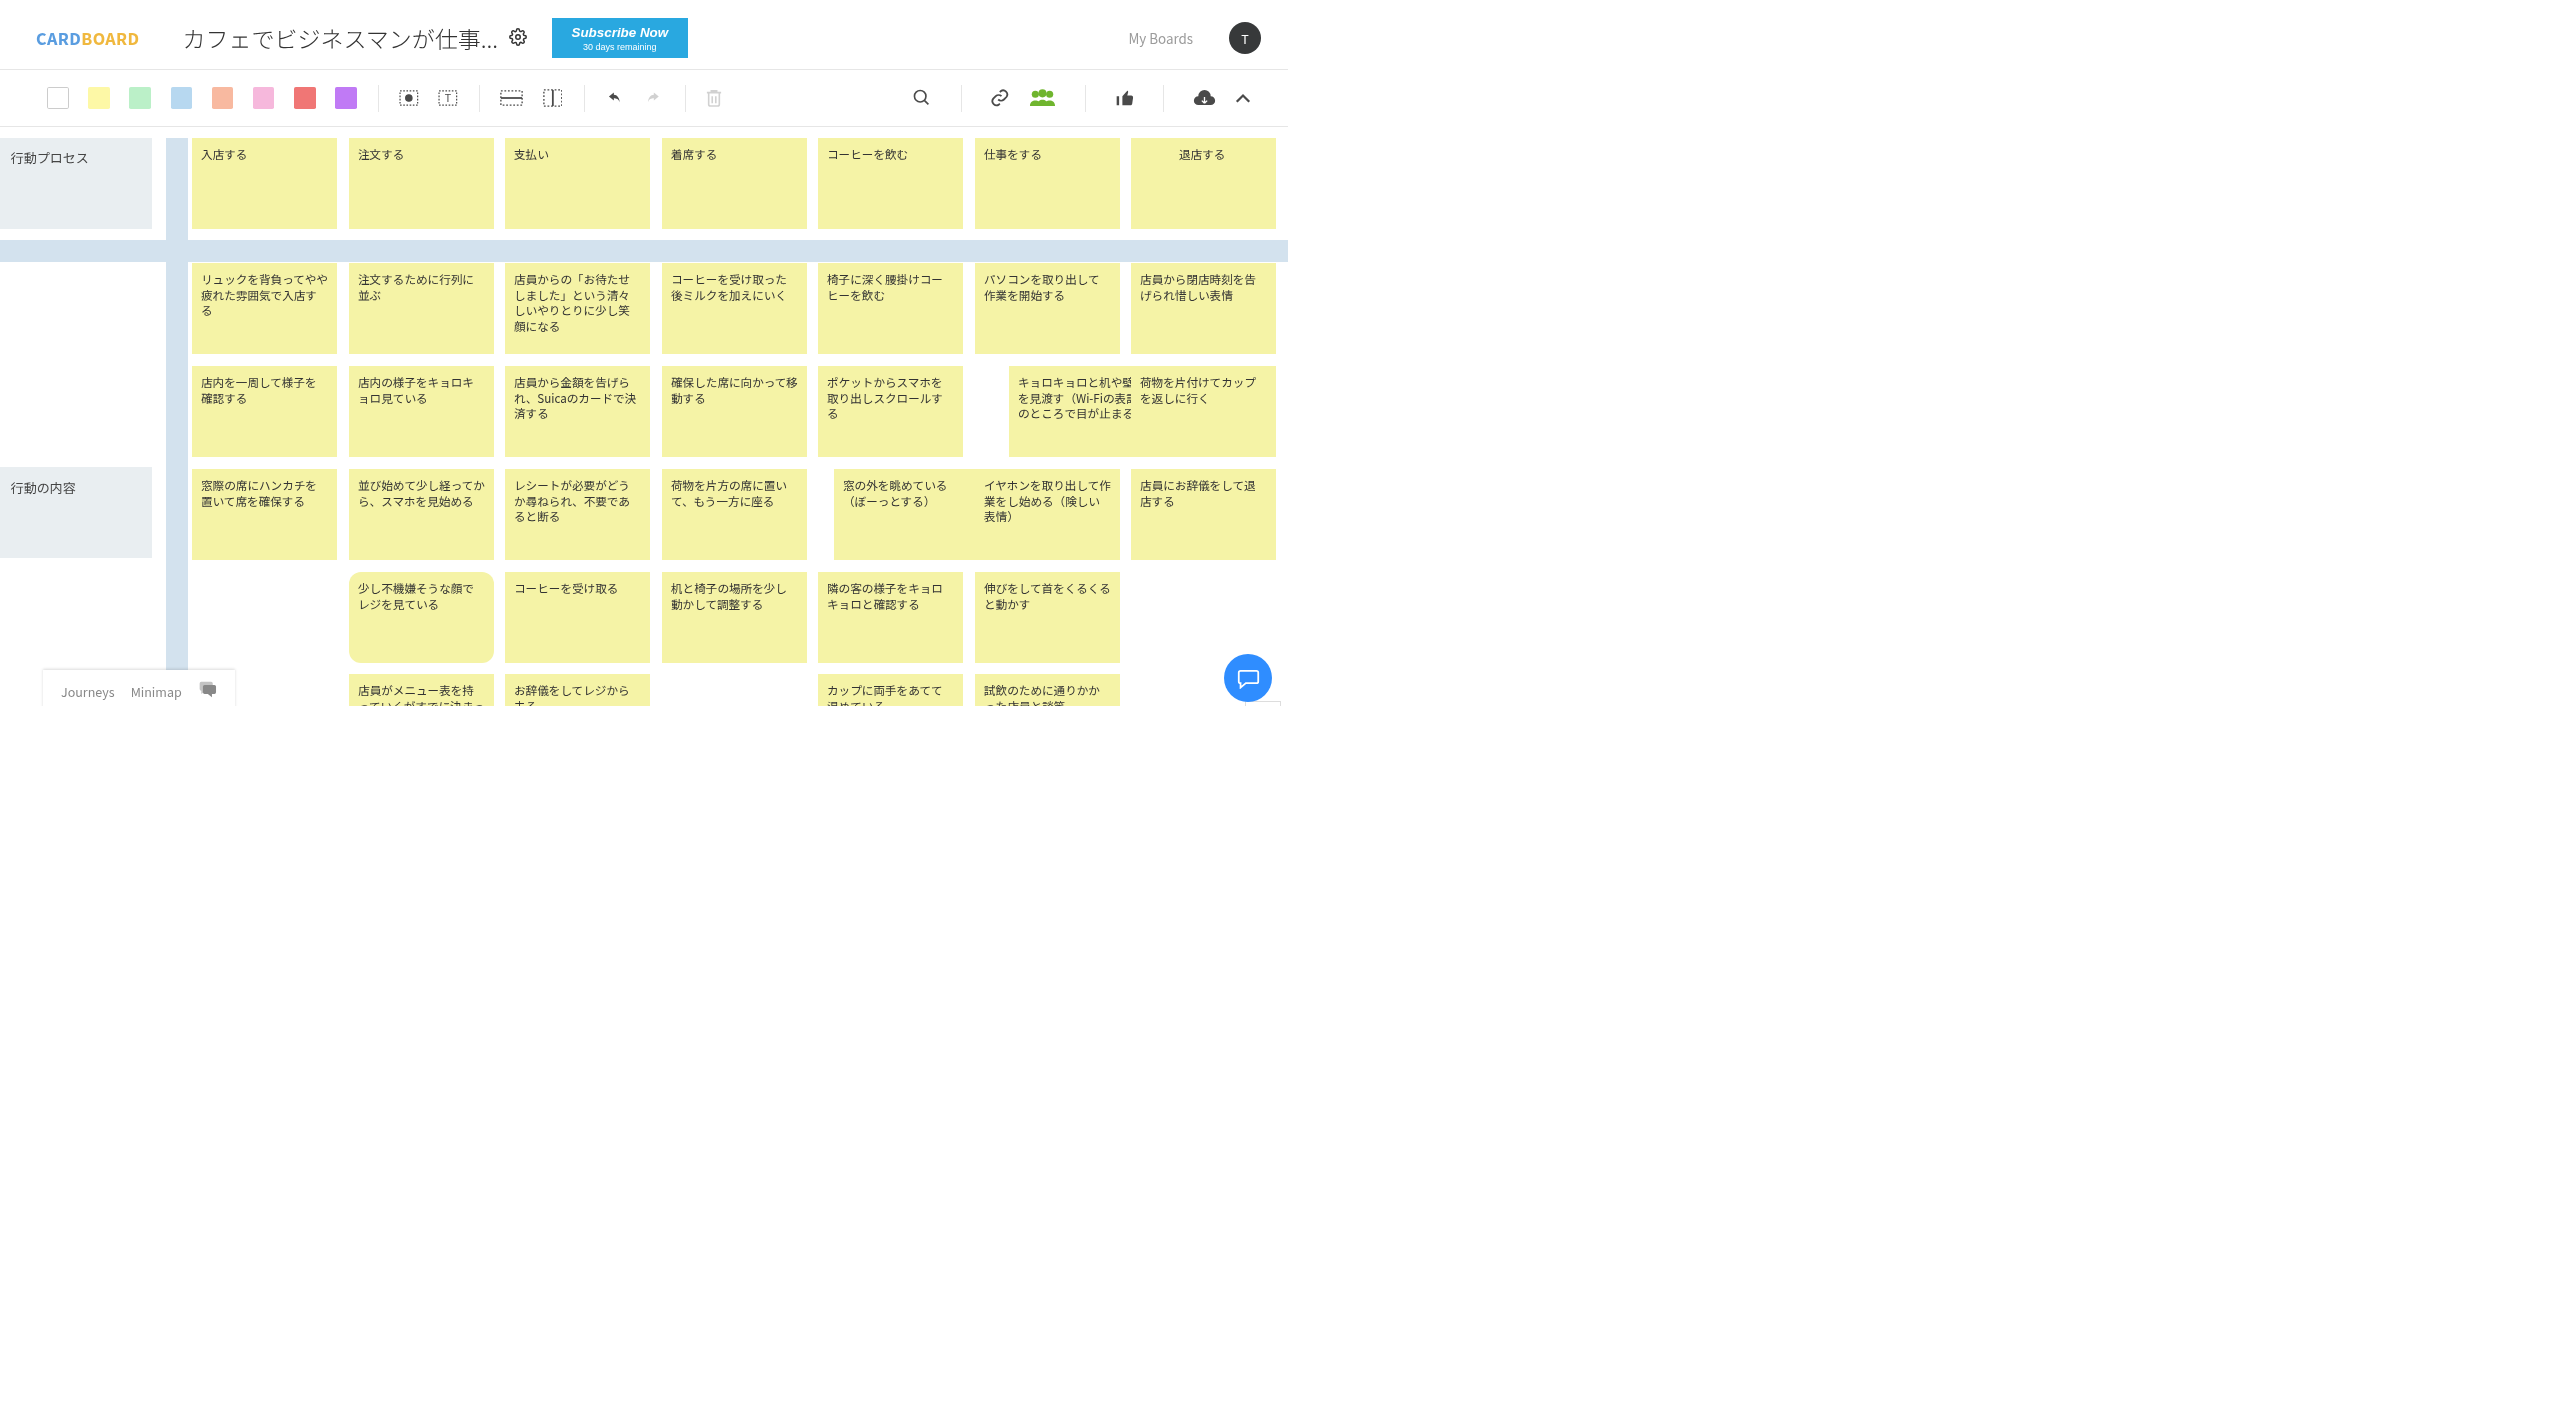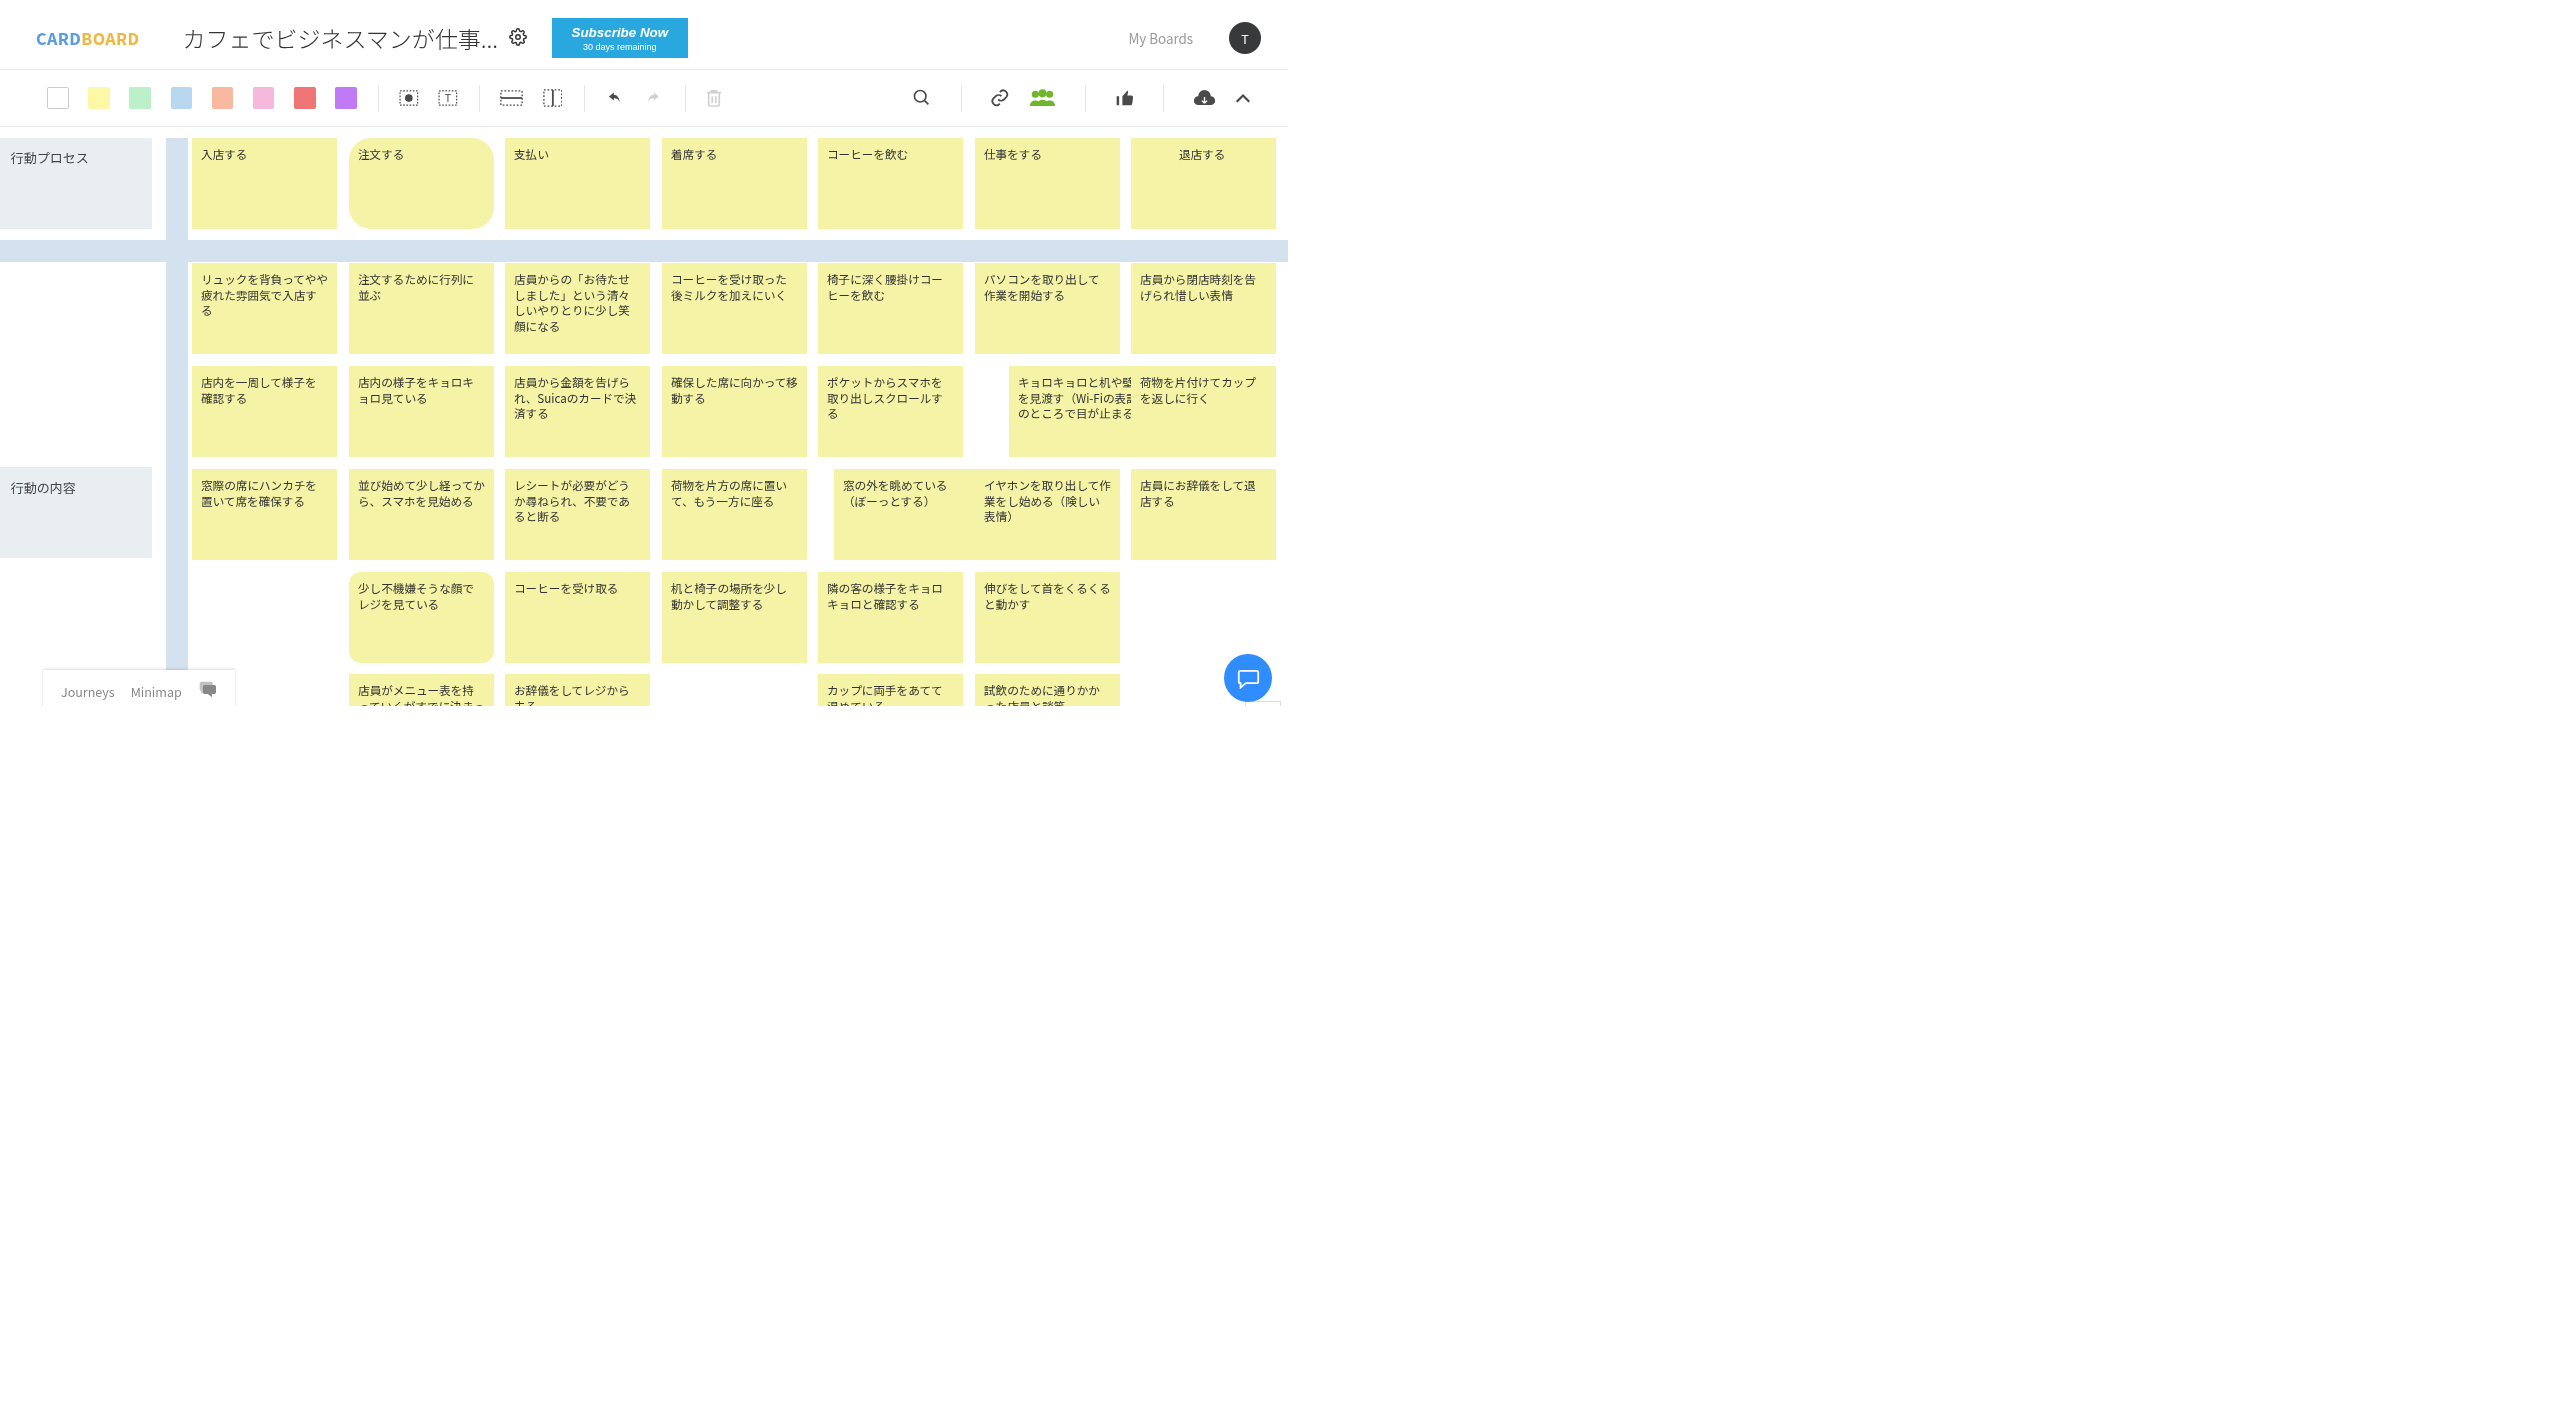--- a/index.html
+++ b/index.html
@@ -292,21 +292,21 @@
 
   <div class="row-label" style="top:10.7px;">
     <span>行動プロセス</span>
   </div>
   <div class="row-label" style="top:340px;">
     <span>行動の内容</span>
   </div>
 
   <div class="cards-wrap" id="header-cards">
       <div class="card" style="left: 0px; top: 0px; height: 91px;">入店する</div>
-      <div class="card" style="left: 157px; top: 0px; height: 91px; border-radius: 22px;">注文する</div>
+      <div class="card" style="left: 157px; top: 0px; height: 91px;">注文する</div>
       <div class="card" style="left: 313px; top: 0px; height: 91px;">支払い</div>
       <div class="card" style="left: 470px; top: 0px; height: 91px;">着席する</div>
       <div class="card" style="left: 626px; top: 0px; height: 91px;">コーヒーを飲む</div>
       <div class="card" style="left: 783px; top: 0px; height: 91px;">仕事をする</div>
       <div class="card" style="left: 939px; top: 0px; height: 91px; padding-left: 48px;">退店する</div>
     </div>
   <div class="cards-wrap" id="body-cards" style="top:136px;">
       <div class="card" style="left: 0px; top: 0px; height: 91px;">リュックを背負ってやや疲れた雰囲気で入店する</div>
       <div class="card" style="left: 0px; top: 103px; height: 91px;">店内を一周して様子を確認する</div>
       <div class="card" style="left: 0px; top: 206px; height: 91px;">窓際の席にハンカチを置いて席を確保する</div>

